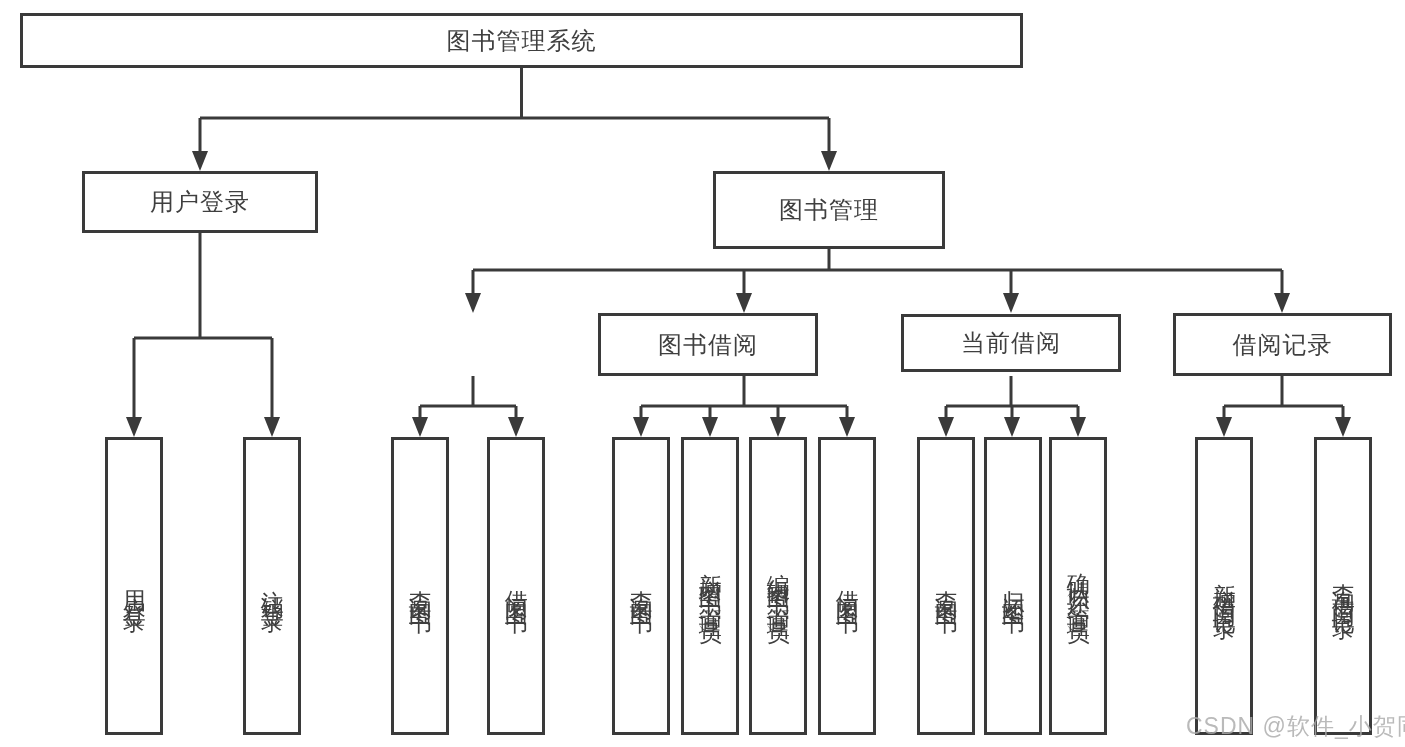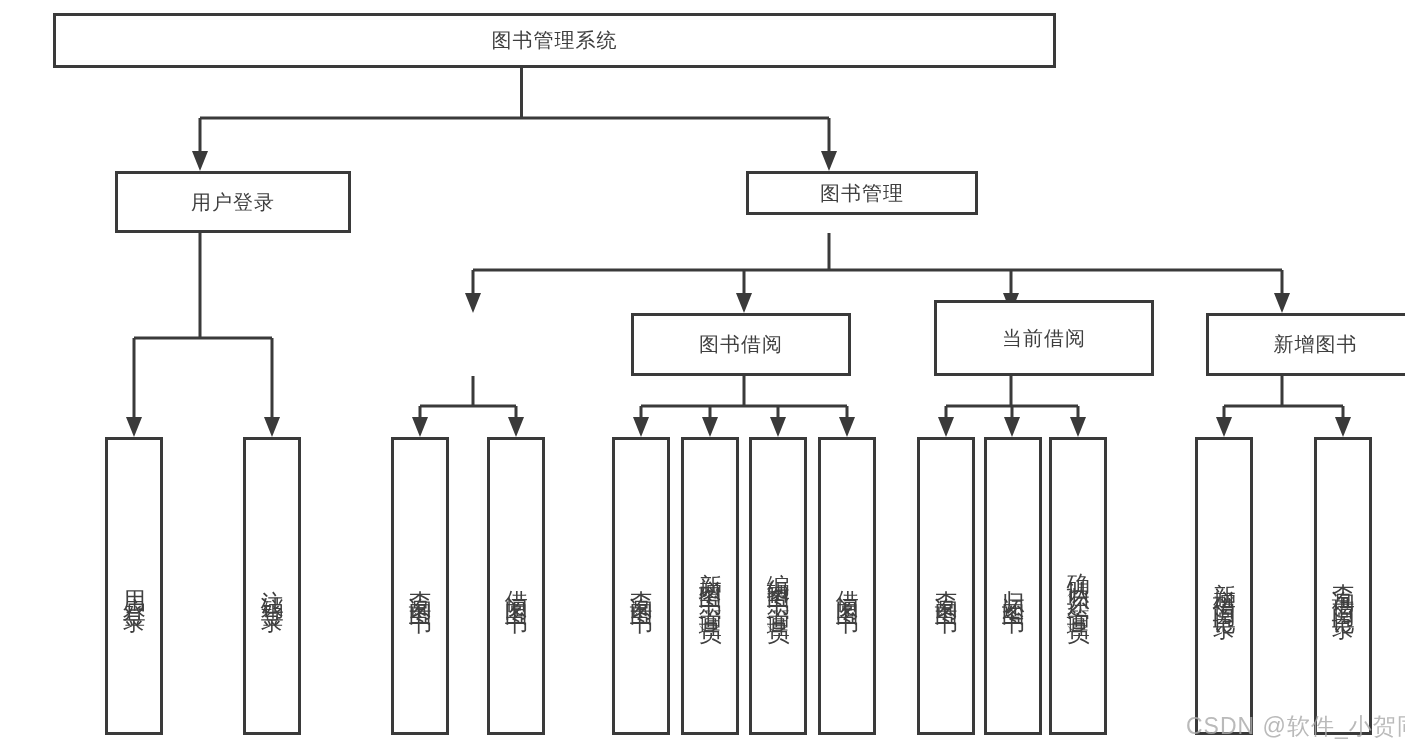--- a/index.html
+++ b/index.html
@@ -18,24 +18,23 @@
   }
   #stage{position:absolute;left:0;top:0;width:1405px;height:747px;}
   svg.wires{position:absolute;left:0;top:0;width:1405px;height:747px;z-index:1;}
   svg.wires path{fill:none;stroke:var(--c-line);stroke-width:3;}
   svg.wires polygon{fill:var(--c-line);stroke:none;}
   .node{
     position:absolute;z-index:2;
     background:#fff;
     border:3px solid var(--c-line);
     display:flex;align-items:center;justify-content:center;
-    font-size:20px;color:var(--c-text);
+    font-size:24px;color:var(--c-text);
     letter-spacing:1px;
     white-space:nowrap;
-    margin-left:33px;
   }
   .vnode{
     position:absolute;z-index:2;
     background:#fff;
     border:3px solid var(--c-line);
     display:flex;align-items:center;justify-content:center;
     top:437px;width:58px;height:298px;
   }
   .vnode span{
     writing-mode:vertical-rl;
@@ -87,25 +86,25 @@
     <polygon points="1070,417 1086,417 1078,437"></polygon>
 
     <path d="M1282 376 V406 M1224 406 H1343 M1224 406 V422 M1343 406 V422"></path>
     <polygon points="1216,417 1232,417 1224,437"></polygon>
     <polygon points="1335,417 1351,417 1343,437"></polygon>
   </svg>
 
   <div class="node" style="left:20px;top:13px;width:1003px;height:55px;">图书管理系统</div>
 
   <div class="node" style="left:82px;top:171px;width:236px;height:62px;">用户登录</div>
-  <div class="node" style="left:713px;top:171px;width:232px;height:44px;">图书管理</div>
+  <div class="node" style="left:713px;top:171px;width:232px;height:78px;">图书管理</div>
 
   <div class="node" style="left:598px;top:313px;width:220px;height:63px;">图书借阅</div>
-  <div class="node" style="left:901px;top:300px;width:220px;height:76px;">当前借阅</div>
-  <div class="node" style="left:1173px;top:313px;width:219px;height:63px;">新增图书</div>
+  <div class="node" style="left:901px;top:314px;width:220px;height:58px;">当前借阅</div>
+  <div class="node" style="left:1173px;top:313px;width:219px;height:63px;">借阅记录</div>
 
   <div class="vnode" style="left:105px;">
     <span>用户登录</span>
   </div>
   <div class="vnode" style="left:243px;">
     <span>注销登录</span>
   </div>
 
   <div class="vnode" style="left:391px;">
     <span>查询图书</span>

